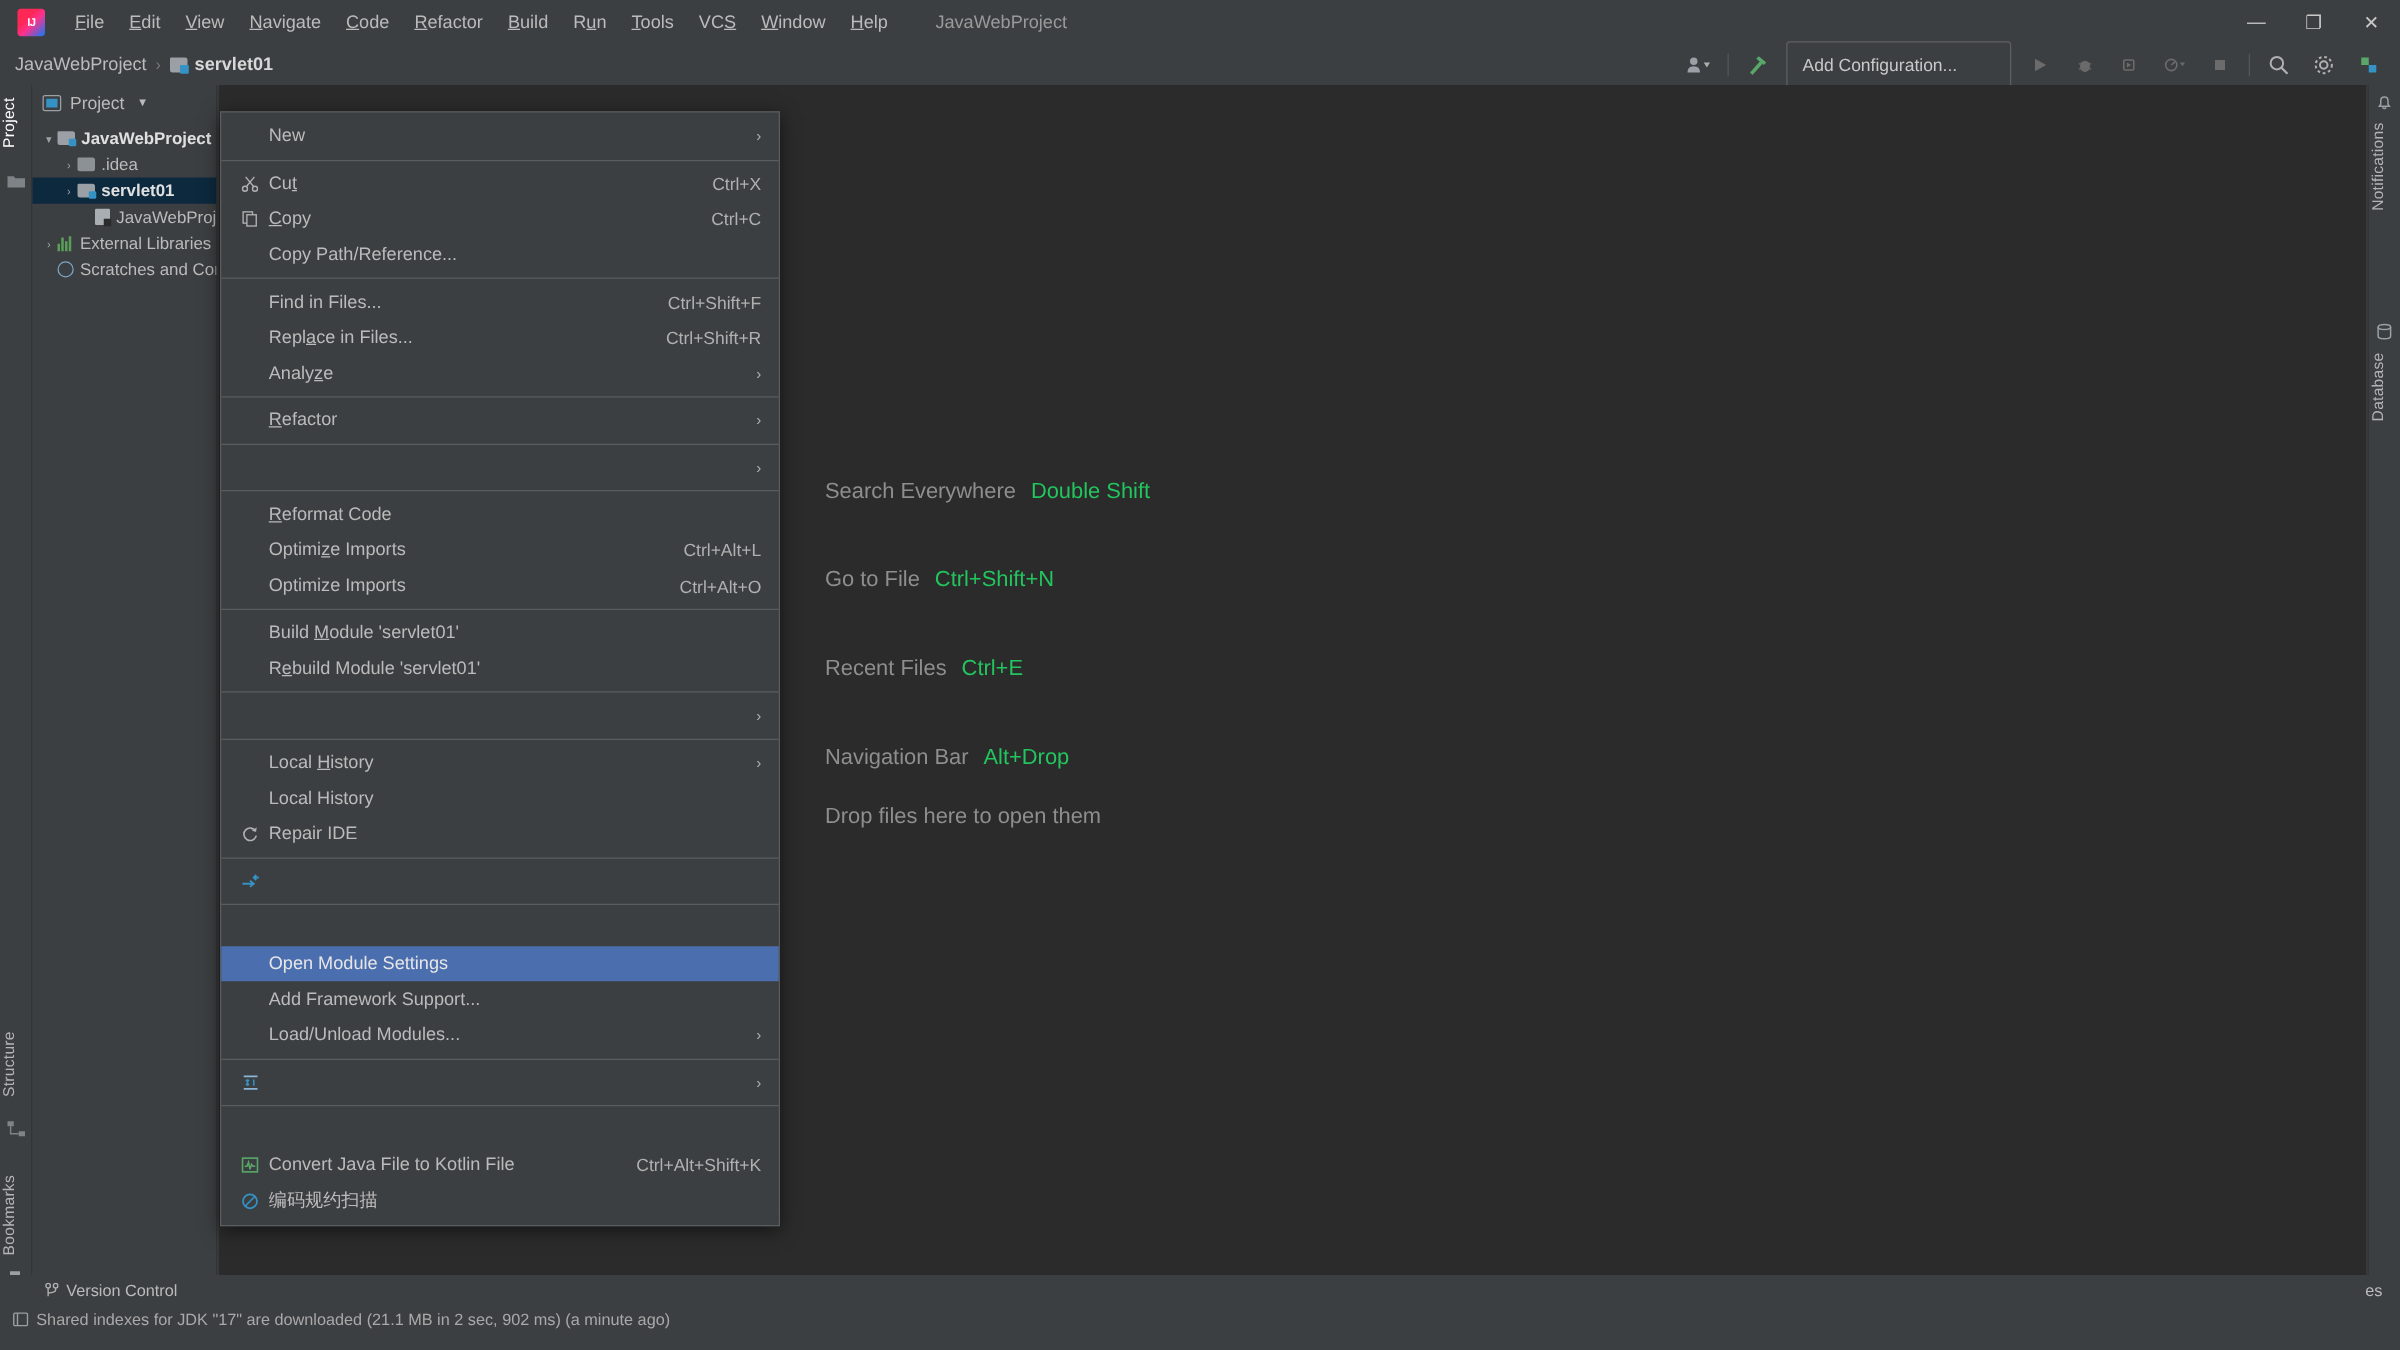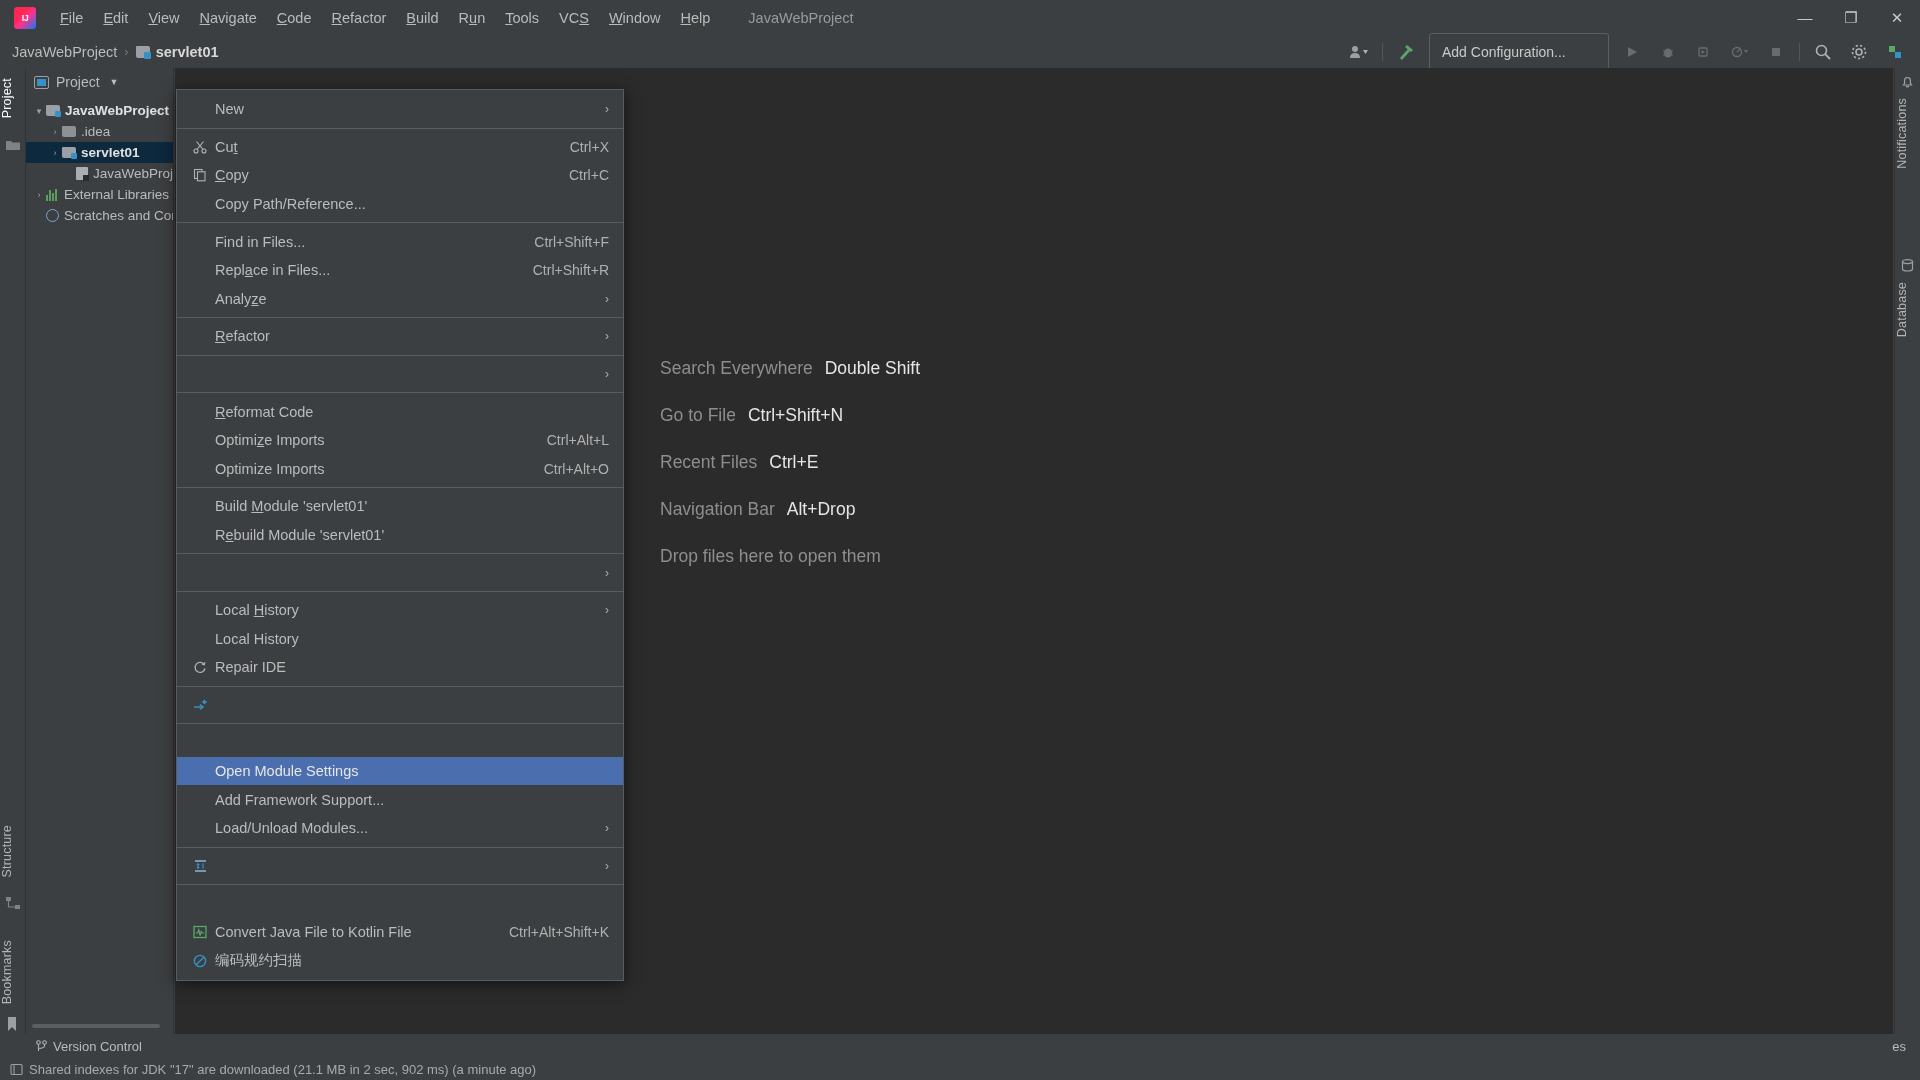--- a/index.html
+++ b/index.html
@@ -113,25 +113,25 @@
 
   
   .editor {
     position:absolute; left:175px; top:68px; right:27px; bottom:46px;
     background:#2b2b2b;
     text-align:center;
   }
   .hints { position:absolute; left:485px; top:290px; }
   .hint-row { display:flex; align-items:baseline; margin-bottom:26px; font-size:17.5px; white-space:nowrap;}
   .hint-lbl { color:#8e8e8e; }
-  .hint-key { color:#e5e5e5; margin-left:12px; }
+  .hint-key { color:#22c55e; margin-left:12px;margin-top:24px; }
 
   
   .statusbar {
-    position:absolute; left:0; bottom:0; width:1920px; height:46px; background:#3c3f41;padding-left:20px;
+    position:absolute; left:0; bottom:14px; width:1920px; height:46px; background:#3c3f41;padding-left:20px;
   }
   .sb-row1 { position:absolute; left:0; top:0; width:1920px; height:24px; display:flex; align-items:center; }
   .sb-row2 { position:absolute; left:0; top:24px; width:1920px; height:22px; display:flex; align-items:center; }
   .sb-item { display:flex; align-items:center; color:#bbbbbb; font-size:13px; margin-left:14px; }
   .sb-item .g { margin-right:6px; color:#9aa0a6; font-size:13px; }
   .sb-right { position:absolute; right:14px; top:0; height:24px; display:flex; align-items:center; color:#bbbbbb; font-size:13px; }
 
   
   .ctxmenu {
     position:absolute; left:176px; top:89px; width:448px;

